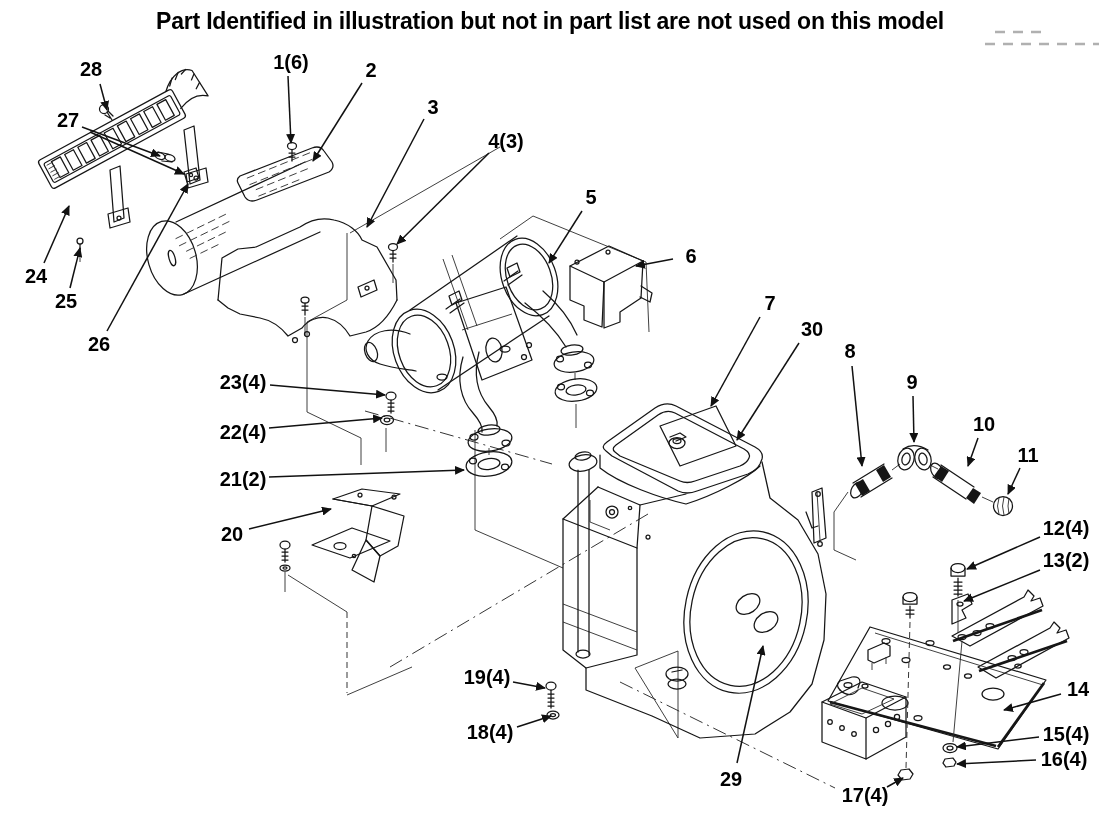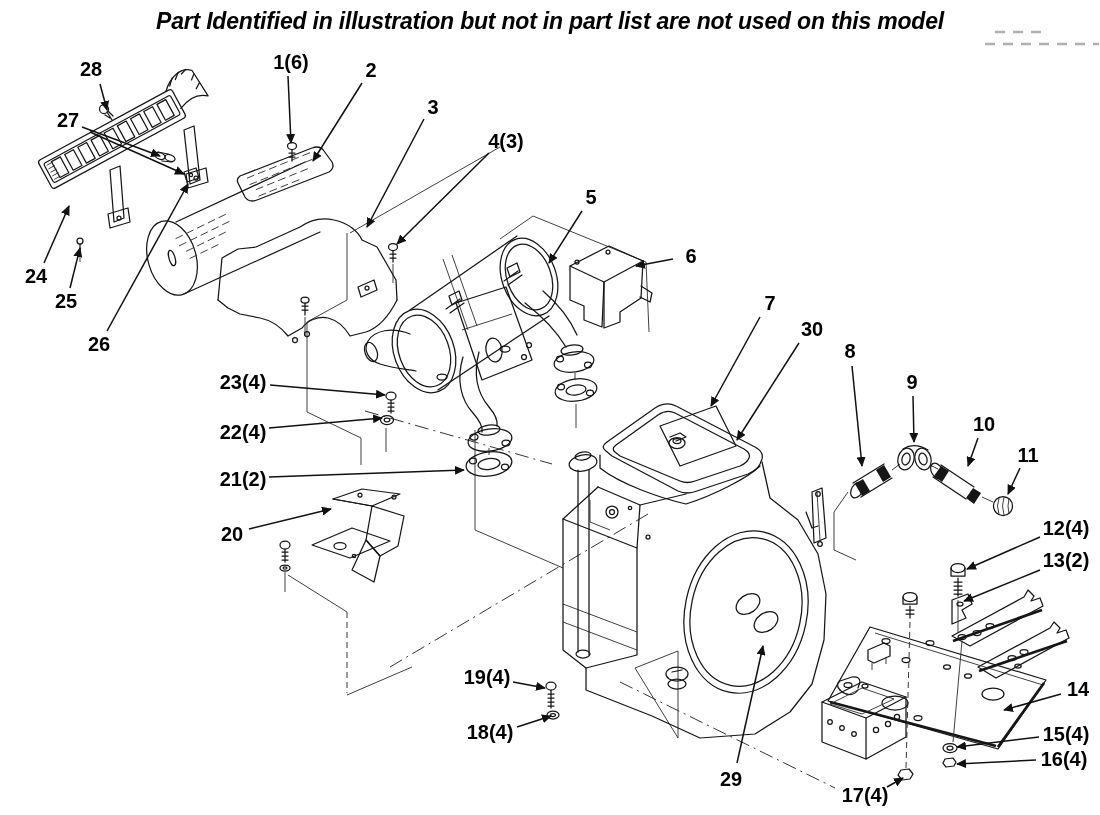--- a/index.html
+++ b/index.html
@@ -1,19 +1,19 @@
 <!DOCTYPE html>
 <html><head>
 <meta charset="utf-8">
 <style>
   html,body{margin:0;padding:0;background:#fff;}
   #stage{position:relative;width:1100px;height:815px;background:#ffffff;overflow:hidden;
          font-family:"Liberation Sans", sans-serif;}
   #figure-title{position:absolute;top:8px;left:0;width:100%;text-align:center;
-    font-weight:bold;font-size:23px;letter-spacing:-0.2px;color:#000;font-style:italic;}
+    font-weight:bold;font-size:23px;letter-spacing:-0.2px;color:#000;}
   svg{position:absolute;top:0;left:0;}
   svg *{vector-effect:non-scaling-stroke;}
   .ln{stroke:#161616;stroke-width:1.25;fill:none;stroke-linecap:round;stroke-linejoin:round;}
   .thin{stroke:#2a2a2a;stroke-width:0.9;fill:none;}
   .phantom{stroke:#2a2a2a;stroke-width:0.9;fill:none;}
   .dashdot{stroke:#2a2a2a;stroke-width:0.95;fill:none;stroke-dasharray:14 5 2 5;}
   .dashed{stroke:#2a2a2a;stroke-width:0.95;fill:none;stroke-dasharray:6 4;}
   .ink{fill:#161616;stroke:none;}
   .band{stroke:#161616;stroke-width:2.8;fill:none;}
   .leader{stroke:#111;stroke-width:1.5;fill:none;}

